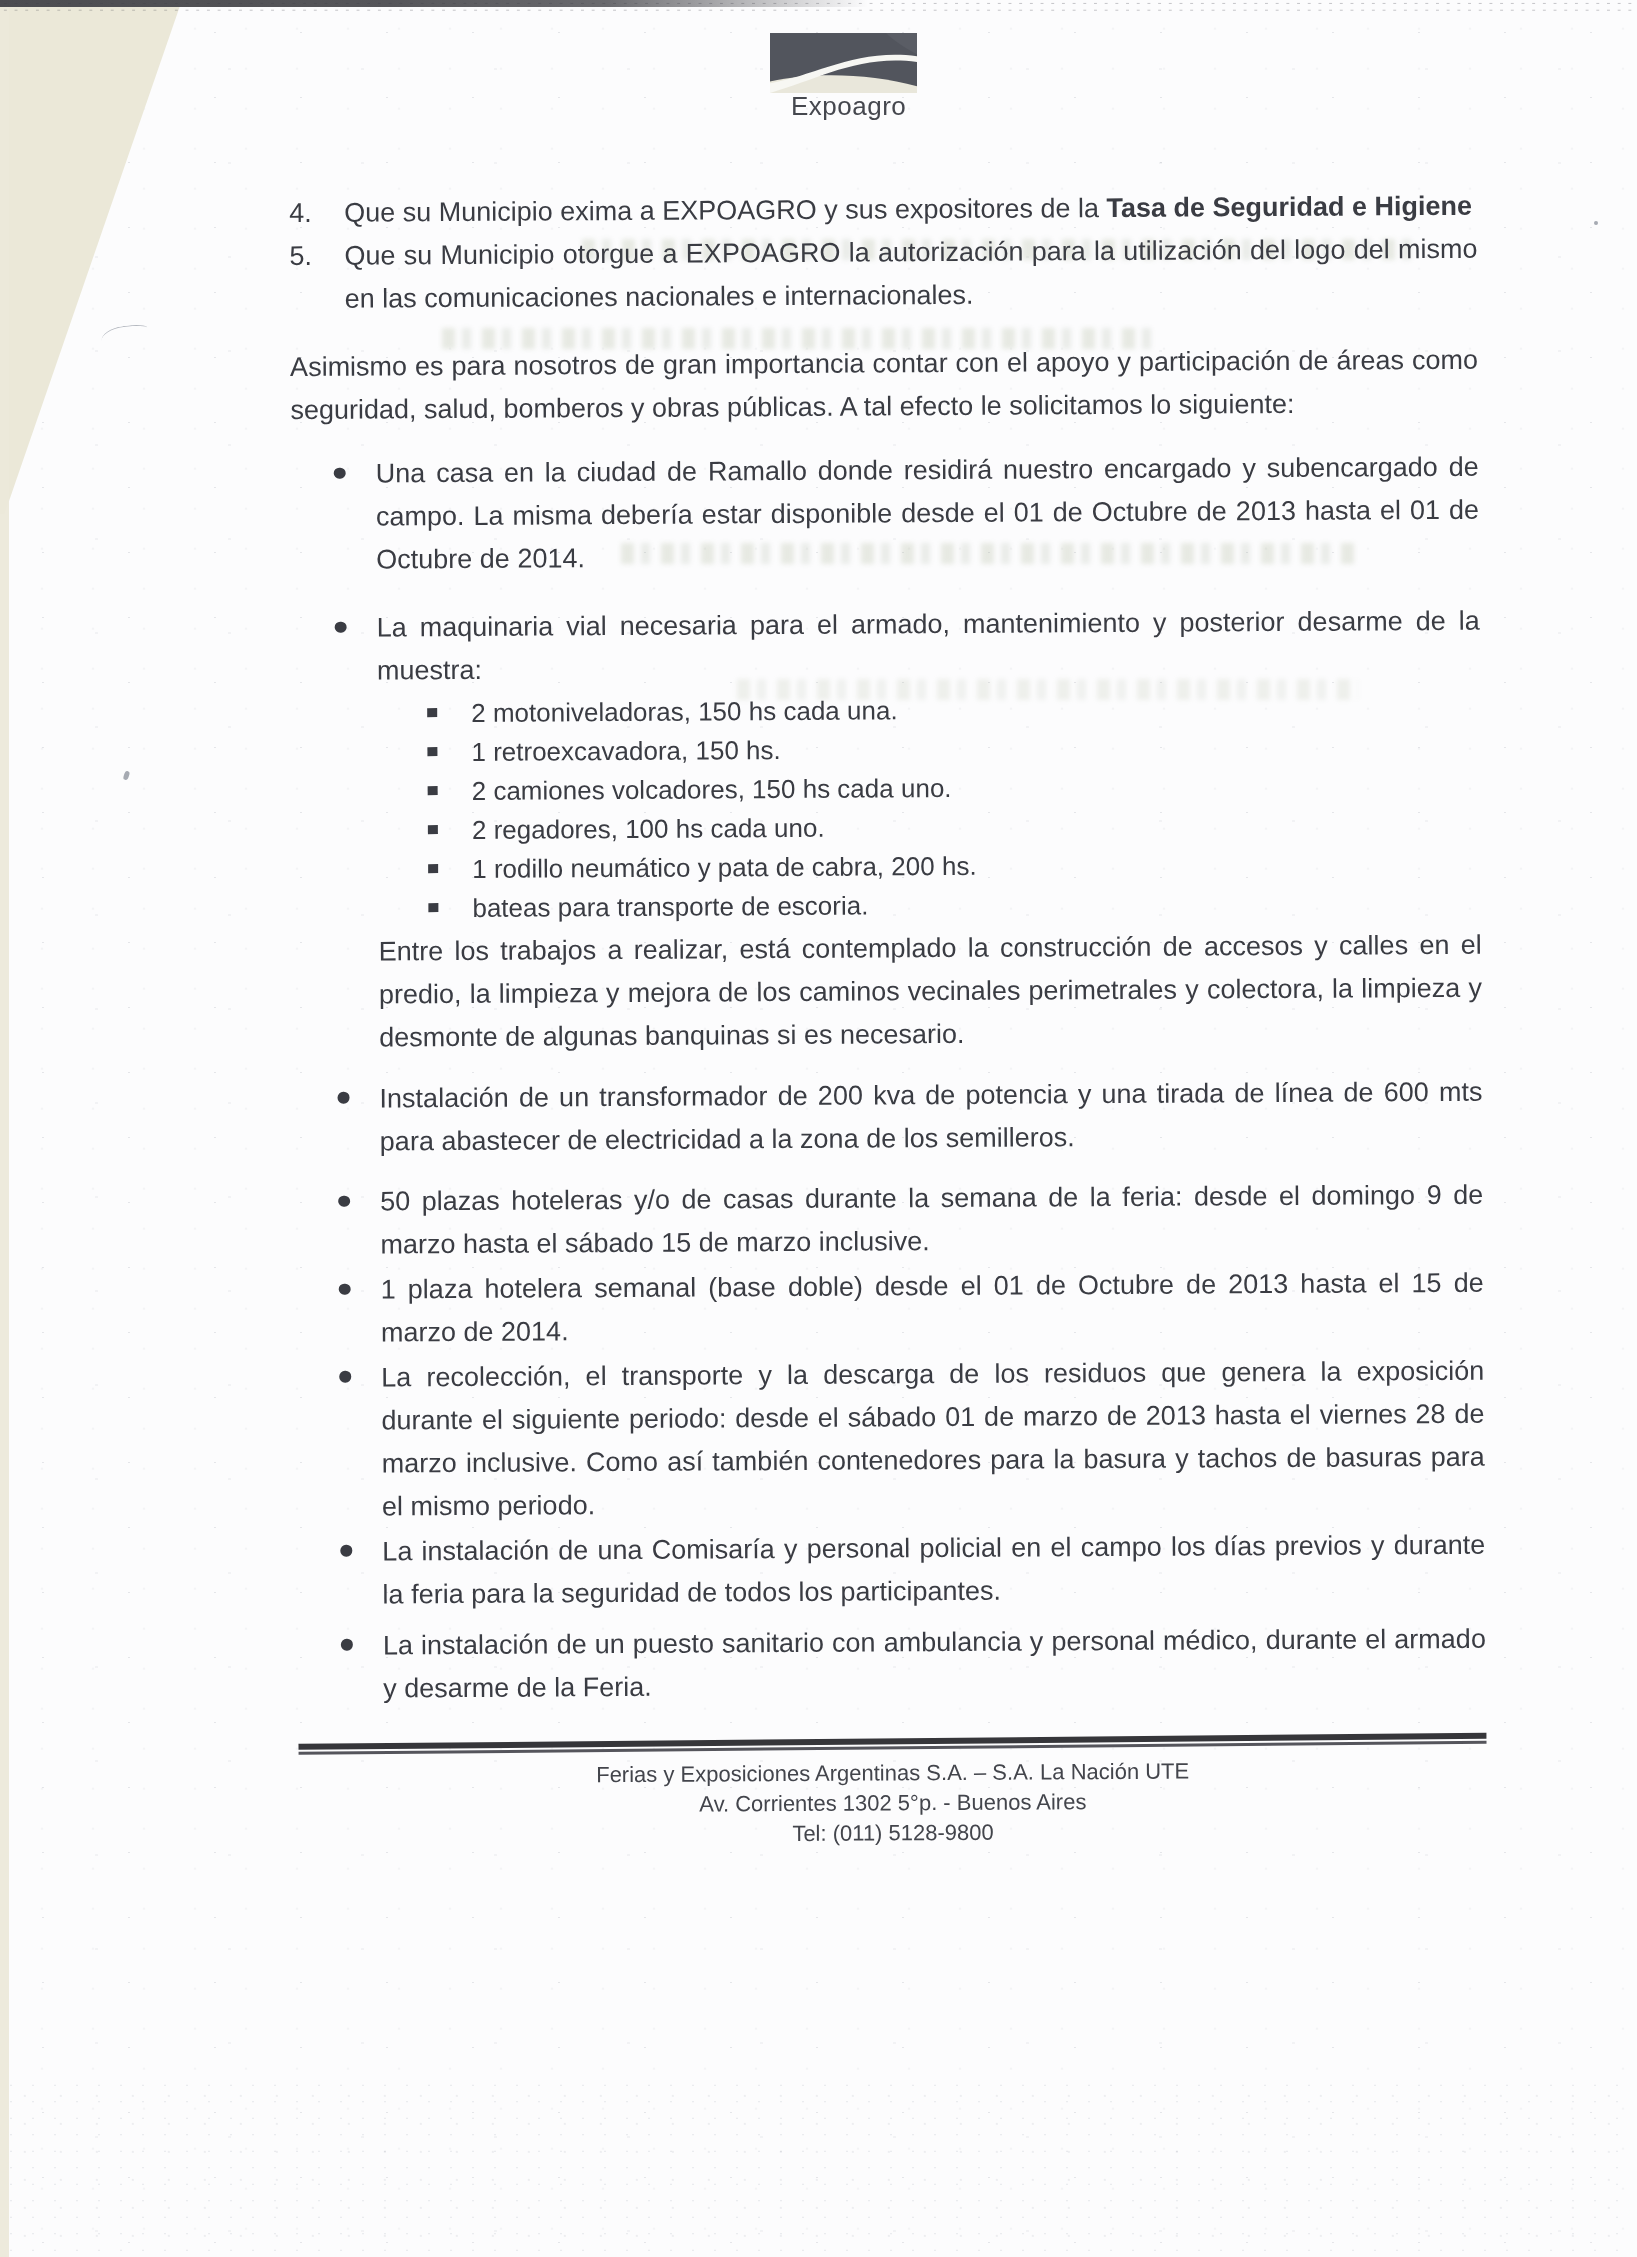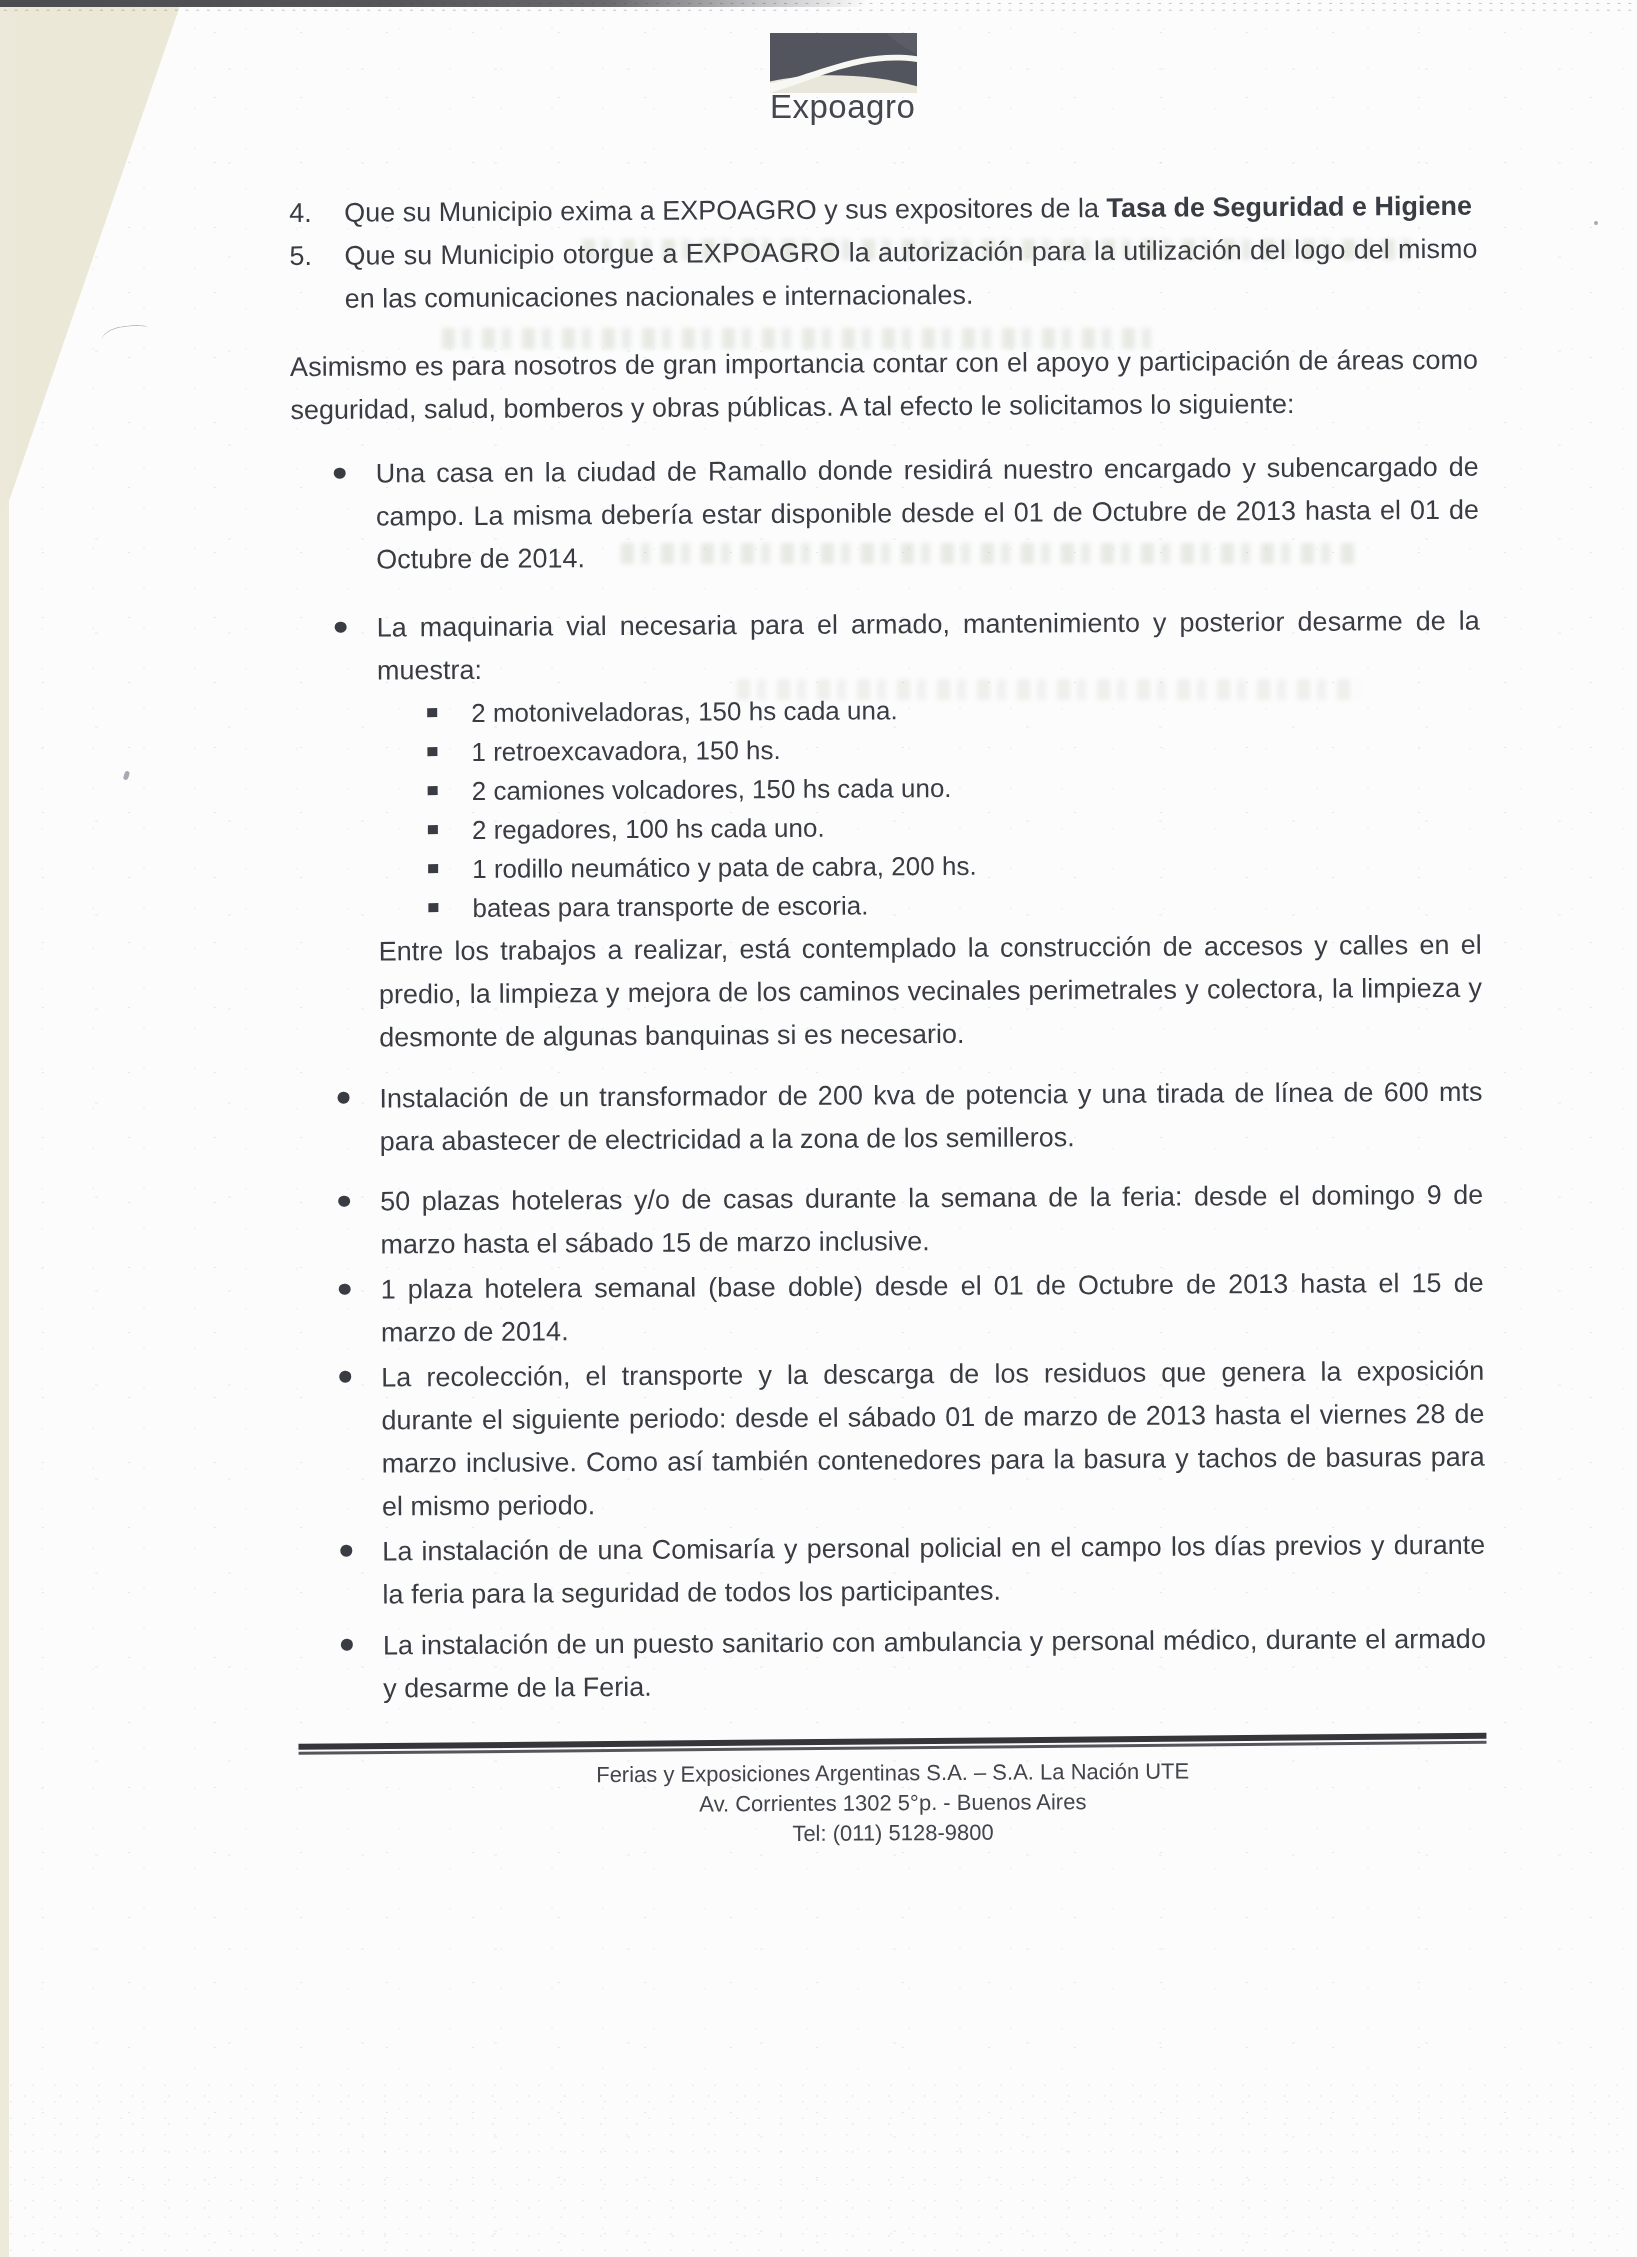--- a/index.html
+++ b/index.html
@@ -32,22 +32,22 @@
   .bleed.b2{top:328px;left:442px;width:713px;}
   .bleed.b3{top:543px;left:621px;width:737px;}
   .bleed.b4{top:679px;left:737px;width:621px;opacity:.3;}
   .speckle-bottom{position:absolute;left:0;right:0;top:2077px;bottom:0;opacity:.65;
     background:
       radial-gradient(rgba(70,80,100,.20) 1px,transparent 1.3px) 0 0/22px 16.5px,
       radial-gradient(rgba(70,80,100,.13) 1px,transparent 1.3px) 6.8px 4.9px/36px 28px;}
   
   .logo{position:absolute;left:770px;top:33px;width:163px;text-align:left;}
   .logo svg{display:block;}
-  .logo .brand{display:block;margin-top:-3.9px;font-size:33px;font-weight:400;
-    letter-spacing:0.5px;color:#45474e;line-height:35px;}
+  .logo .brand{display:block;margin-top:-3.9px;font-size:26px;font-weight:400;
+    letter-spacing:0.5px;color:#45474e;line-height:35px;margin-left:21px;}
   
   .content{position:absolute;left:289px;top:192px;width:1188px;
     transform:rotate(-0.35deg);transform-origin:top left;
     font-size:27px;line-height:43px;text-align:justify;}
   ul,ol{margin:0;padding:0;list-style:none;}
   .nlist li{position:relative;padding-left:55px;}
   .nlist .num{position:absolute;left:0;top:0;}
   .bold{font-weight:bold;}
   .intro{margin:25px 0 21.3px 0;}
   .blist>li{position:relative;padding-left:85px;}

